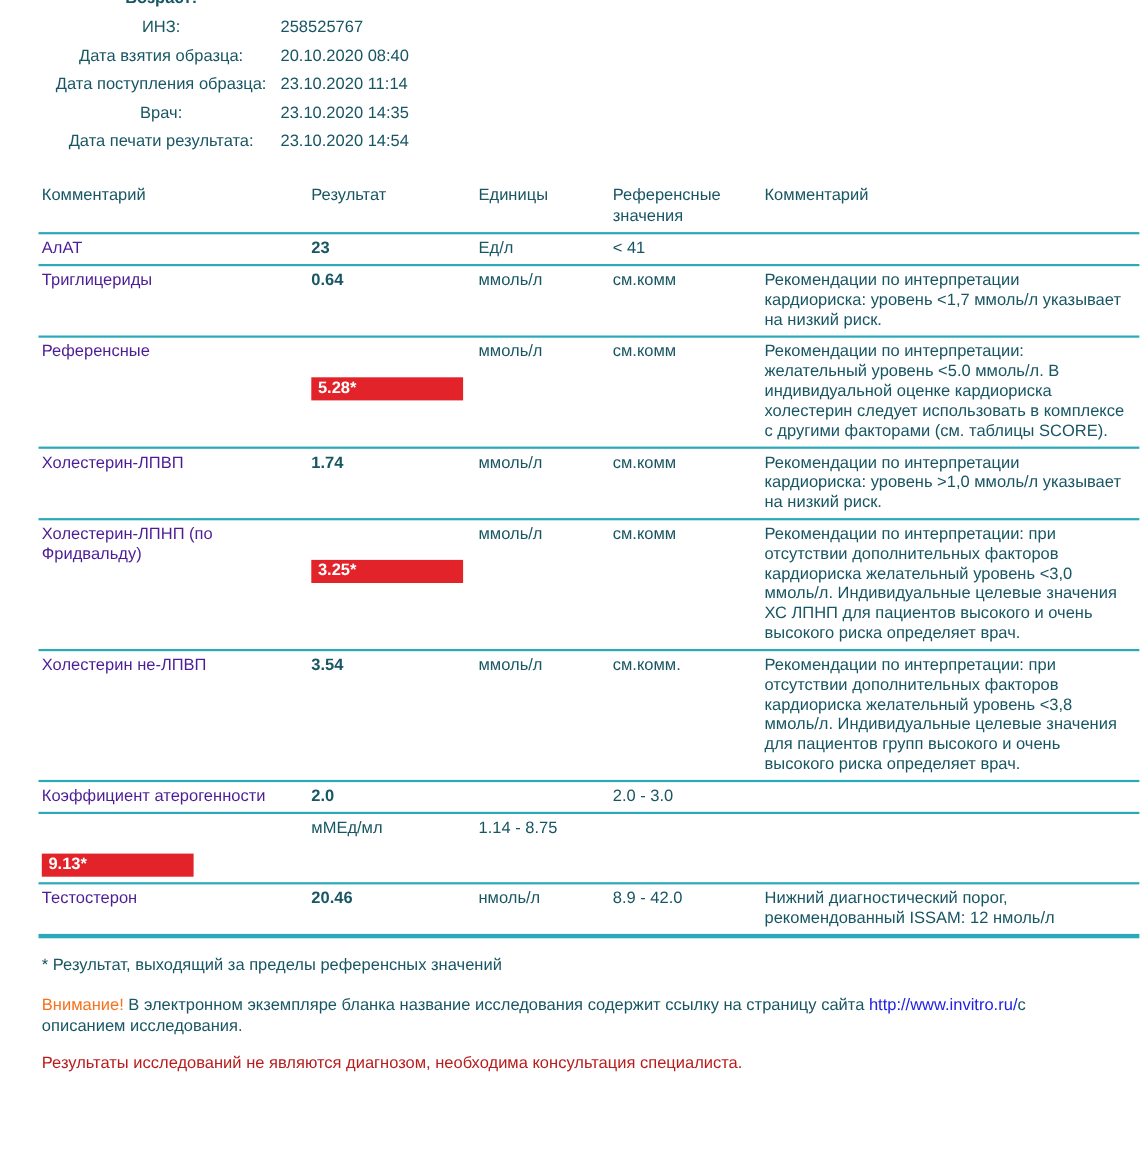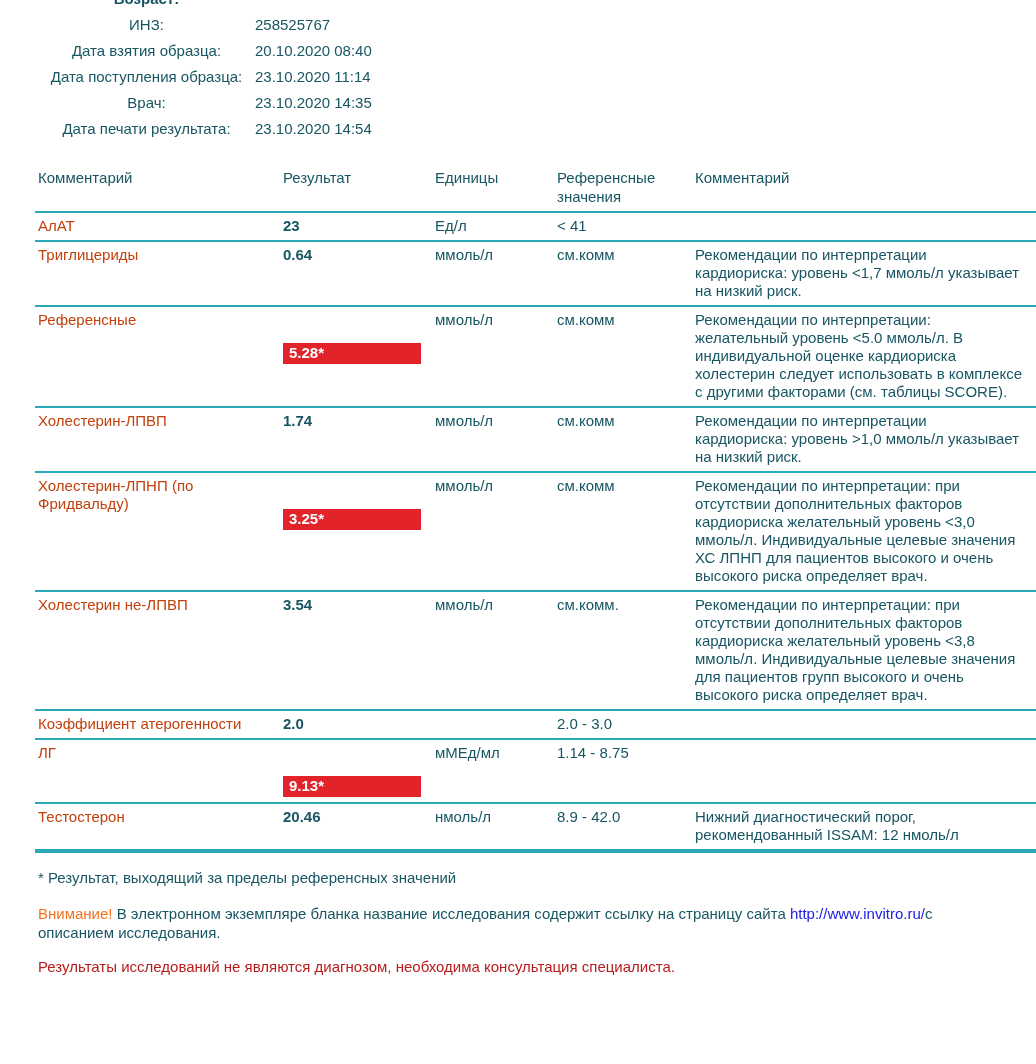--- a/index.html
+++ b/index.html
@@ -23,21 +23,21 @@
     display:grid;
     grid-template-columns:245px 152px 122px 138px 1fr;
     border-bottom:2px solid #2aa9b8;
     padding:4px 0 5px 3px;
     line-height:18px;
   }
   .trow.thead{padding-bottom:5px;line-height:19px;}
   .trow.last{border-bottom:4px solid #2aa9b8;}
   .cell{padding-right:8px;}
   .cell-name span{display:inline-block;max-width:205px;}
-  .test-name{color:#c2410c;cursor:pointer;text-decoration:none;}
+  .test-name{color:#4c1d95;cursor:pointer;text-decoration:none;}
   .result{font-weight:bold;}
   .flag{
     background:#e3232a;color:#ffffff;font-weight:bold;
     display:inline-block;width:132px;padding:1px 0 2px 6px;margin-top:32px;
   }
   .cell-comment span{display:inline-block;max-width:328px;}
 
   
   .footnote{margin-top:16px;}
   .warning{margin-top:18px;line-height:19px;max-width:930px;}
@@ -137,21 +137,20 @@
 
     <div class="trow">
       <div class="cell cell-name"><span class="test-name">Коэффициент атерогенности</span></div>
       <div class="cell"><span class="result">2.0</span></div>
       <div class="cell"></div>
       <div class="cell">2.0 - 3.0</div>
       <div class="cell cell-comment"><span></span></div>
     </div>
 
     <div class="trow">
-      <div class="cell cell-name"><span class="test-name">ЛГ</span></div>
       <div class="cell"><span class="result flag">9.13*</span></div>
       <div class="cell">мМЕд/мл</div>
       <div class="cell">1.14 - 8.75</div>
       <div class="cell cell-comment"><span></span></div>
     </div>
 
     <div class="trow last">
       <div class="cell cell-name"><span class="test-name">Тестостерон</span></div>
       <div class="cell"><span class="result">20.46</span></div>
       <div class="cell">нмоль/л</div>

